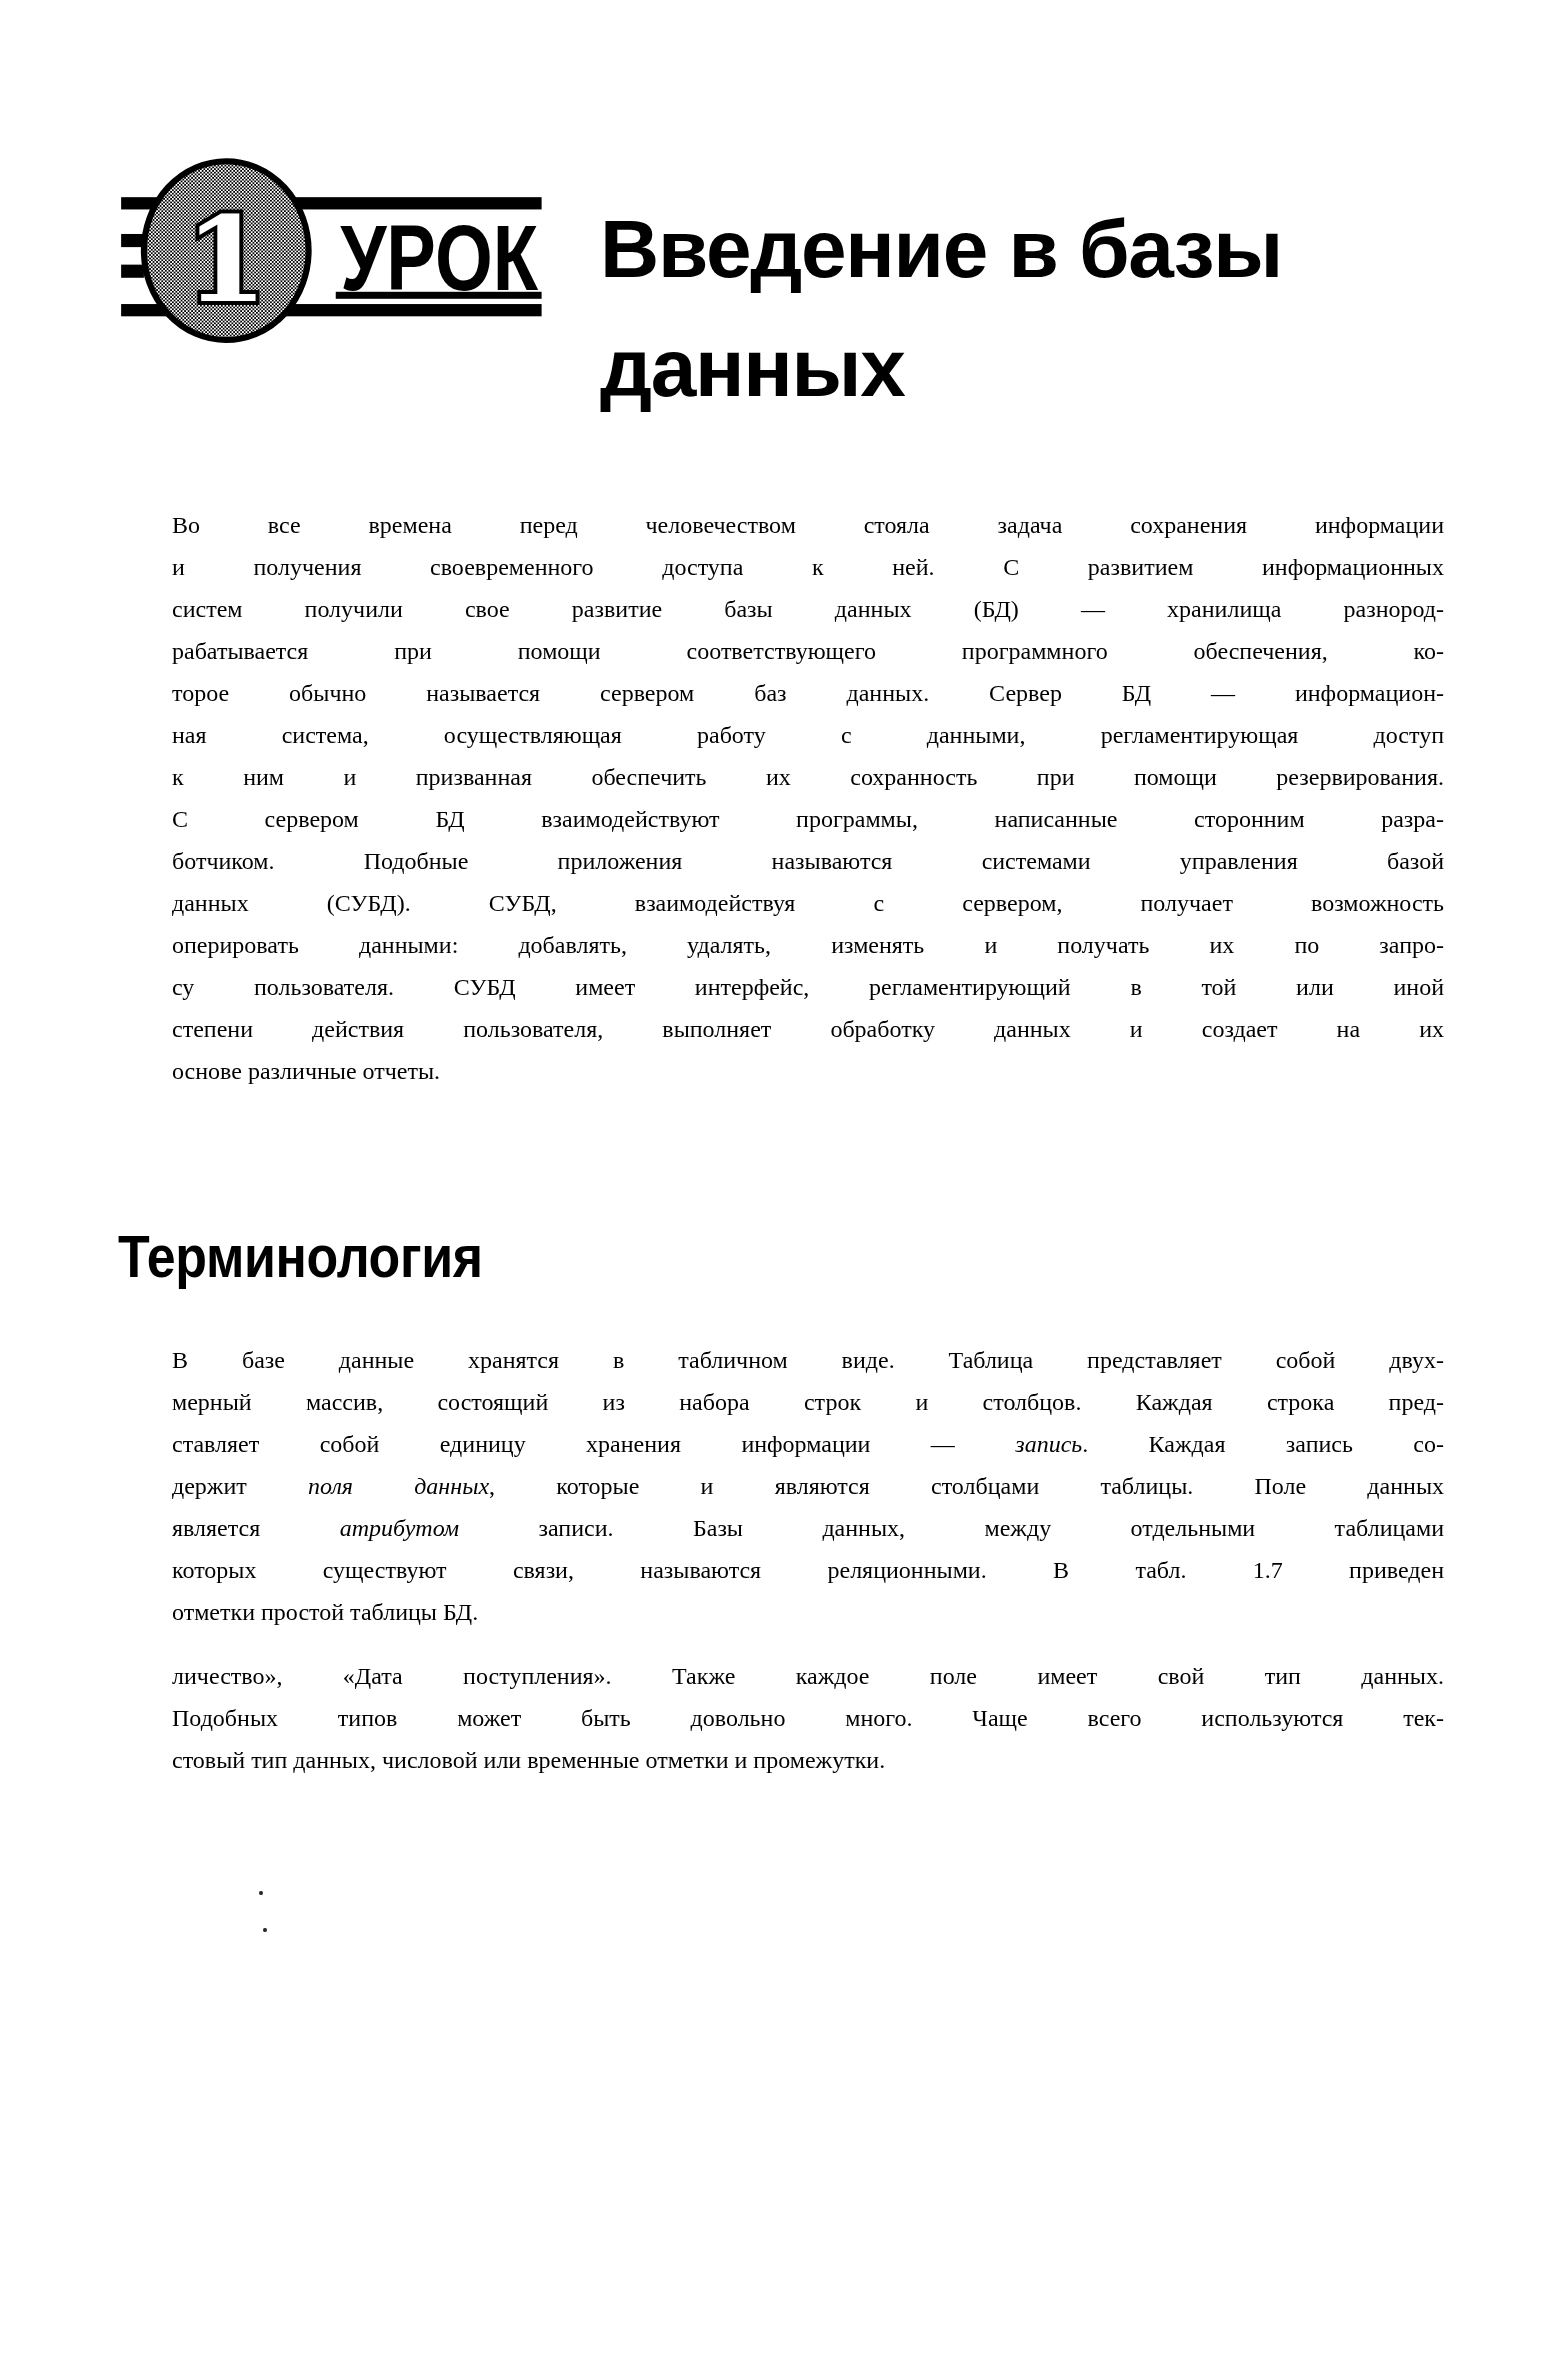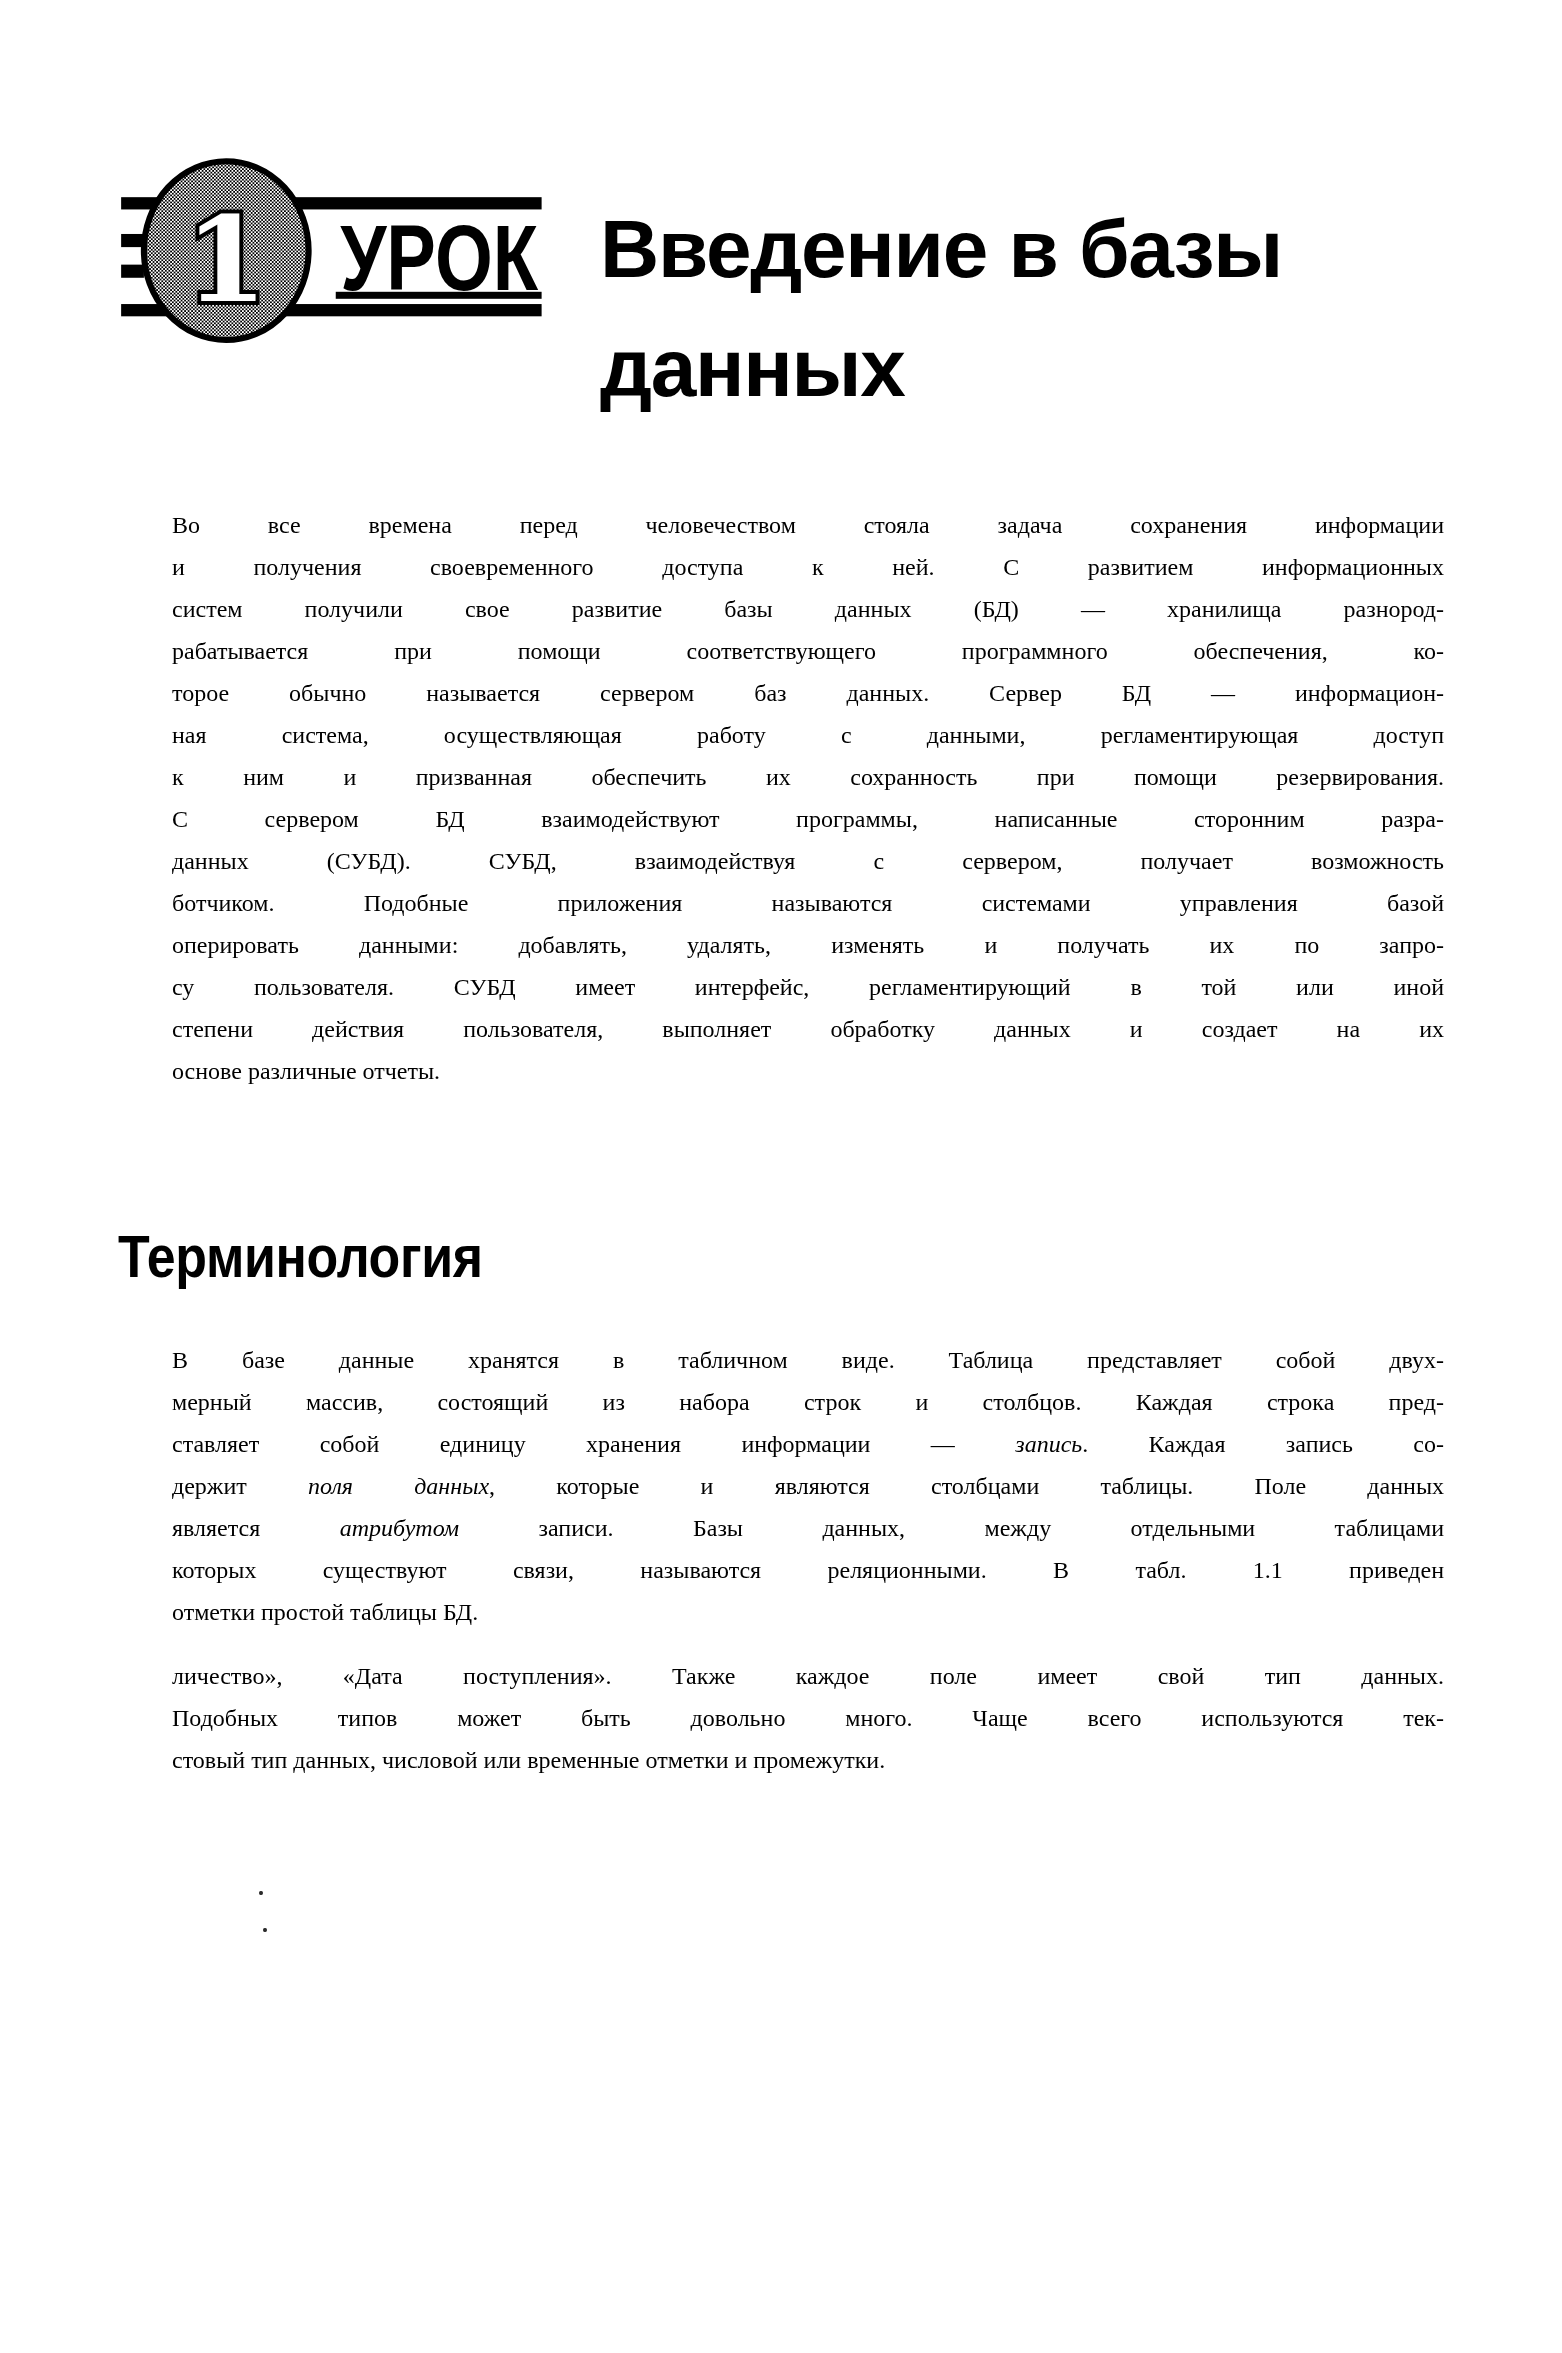--- a/index.html
+++ b/index.html
@@ -117,37 +117,37 @@
 
   <div class="para" id="intro-para">
       <div class="tline"><span>Во все времена перед человечеством стояла задача сохранения информации</span></div>
       <div class="tline"><span>и получения своевременного доступа к ней. С развитием информационных</span></div>
       <div class="tline"><span>систем получили свое развитие базы данных (БД) — хранилища разнород-</span></div>
       <div class="tline"><span>рабатывается при помощи соответствующего программного обеспечения, ко-</span></div>
       <div class="tline"><span>торое обычно называется сервером баз данных. Сервер БД — информацион-</span></div>
       <div class="tline"><span>ная система, осуществляющая работу с данными, регламентирующая доступ</span></div>
       <div class="tline"><span>к ним и призванная обеспечить их сохранность при помощи резервирования.</span></div>
       <div class="tline"><span>С сервером БД взаимодействуют программы, написанные сторонним разра-</span></div>
+      <div class="tline"><span>ботчиком. Подобные приложения называются системами управления базой</span></div>
       <div class="tline"><span>данных (СУБД). СУБД, взаимодействуя с сервером, получает возможность</span></div>
-      <div class="tline"><span>ботчиком. Подобные приложения называются системами управления базой</span></div>
       <div class="tline"><span>оперировать данными: добавлять, удалять, изменять и получать их по запро-</span></div>
       <div class="tline"><span>су пользователя. СУБД имеет интерфейс, регламентирующий в той или иной</span></div>
       <div class="tline"><span>степени действия пользователя, выполняет обработку данных и создает на их</span></div>
       <div class="tline last"><span>основе различные отчеты.</span></div>
     </div>
 
   <h2 class="section-heading" style="margin:0;">Терминология</h2>
 
   <div class="para" id="terminology-para1">
       <div class="tline"><span>В базе данные хранятся в табличном виде. Таблица представляет собой двух-</span></div>
       <div class="tline"><span>мерный массив, состоящий из набора строк и столбцов. Каждая строка пред-</span></div>
       <div class="tline"><span>ставляет собой единицу хранения информации — </span><i>запись</i><span>. Каждая запись со-</span></div>
       <div class="tline"><span>держит </span><i>поля данных</i><span>, которые и являются столбцами таблицы. Поле данных</span></div>
       <div class="tline"><span>является </span><i>атрибутом</i><span> записи. Базы данных, между отдельными таблицами</span></div>
-      <div class="tline"><span>которых существуют связи, называются реляционными. В табл. 1.1 приведен</span></div>
+      <div class="tline"><span>которых существуют связи, называются реляционными. В табл. 1.7 приведен</span></div>
       <div class="tline last"><span>отметки простой таблицы БД.</span></div>
     </div>
 
   <div class="para" id="terminology-para2">
       <div class="tline"><span>личество», «Дата поступления». Также каждое поле имеет свой тип данных.</span></div>
       <div class="tline"><span>Подобных типов может быть довольно много. Чаще всего используются тек-</span></div>
       <div class="tline last"><span>стовый тип данных, числовой или временные отметки и промежутки.</span></div>
     </div>
 
   <div class="speck" id="speck-1"></div>

